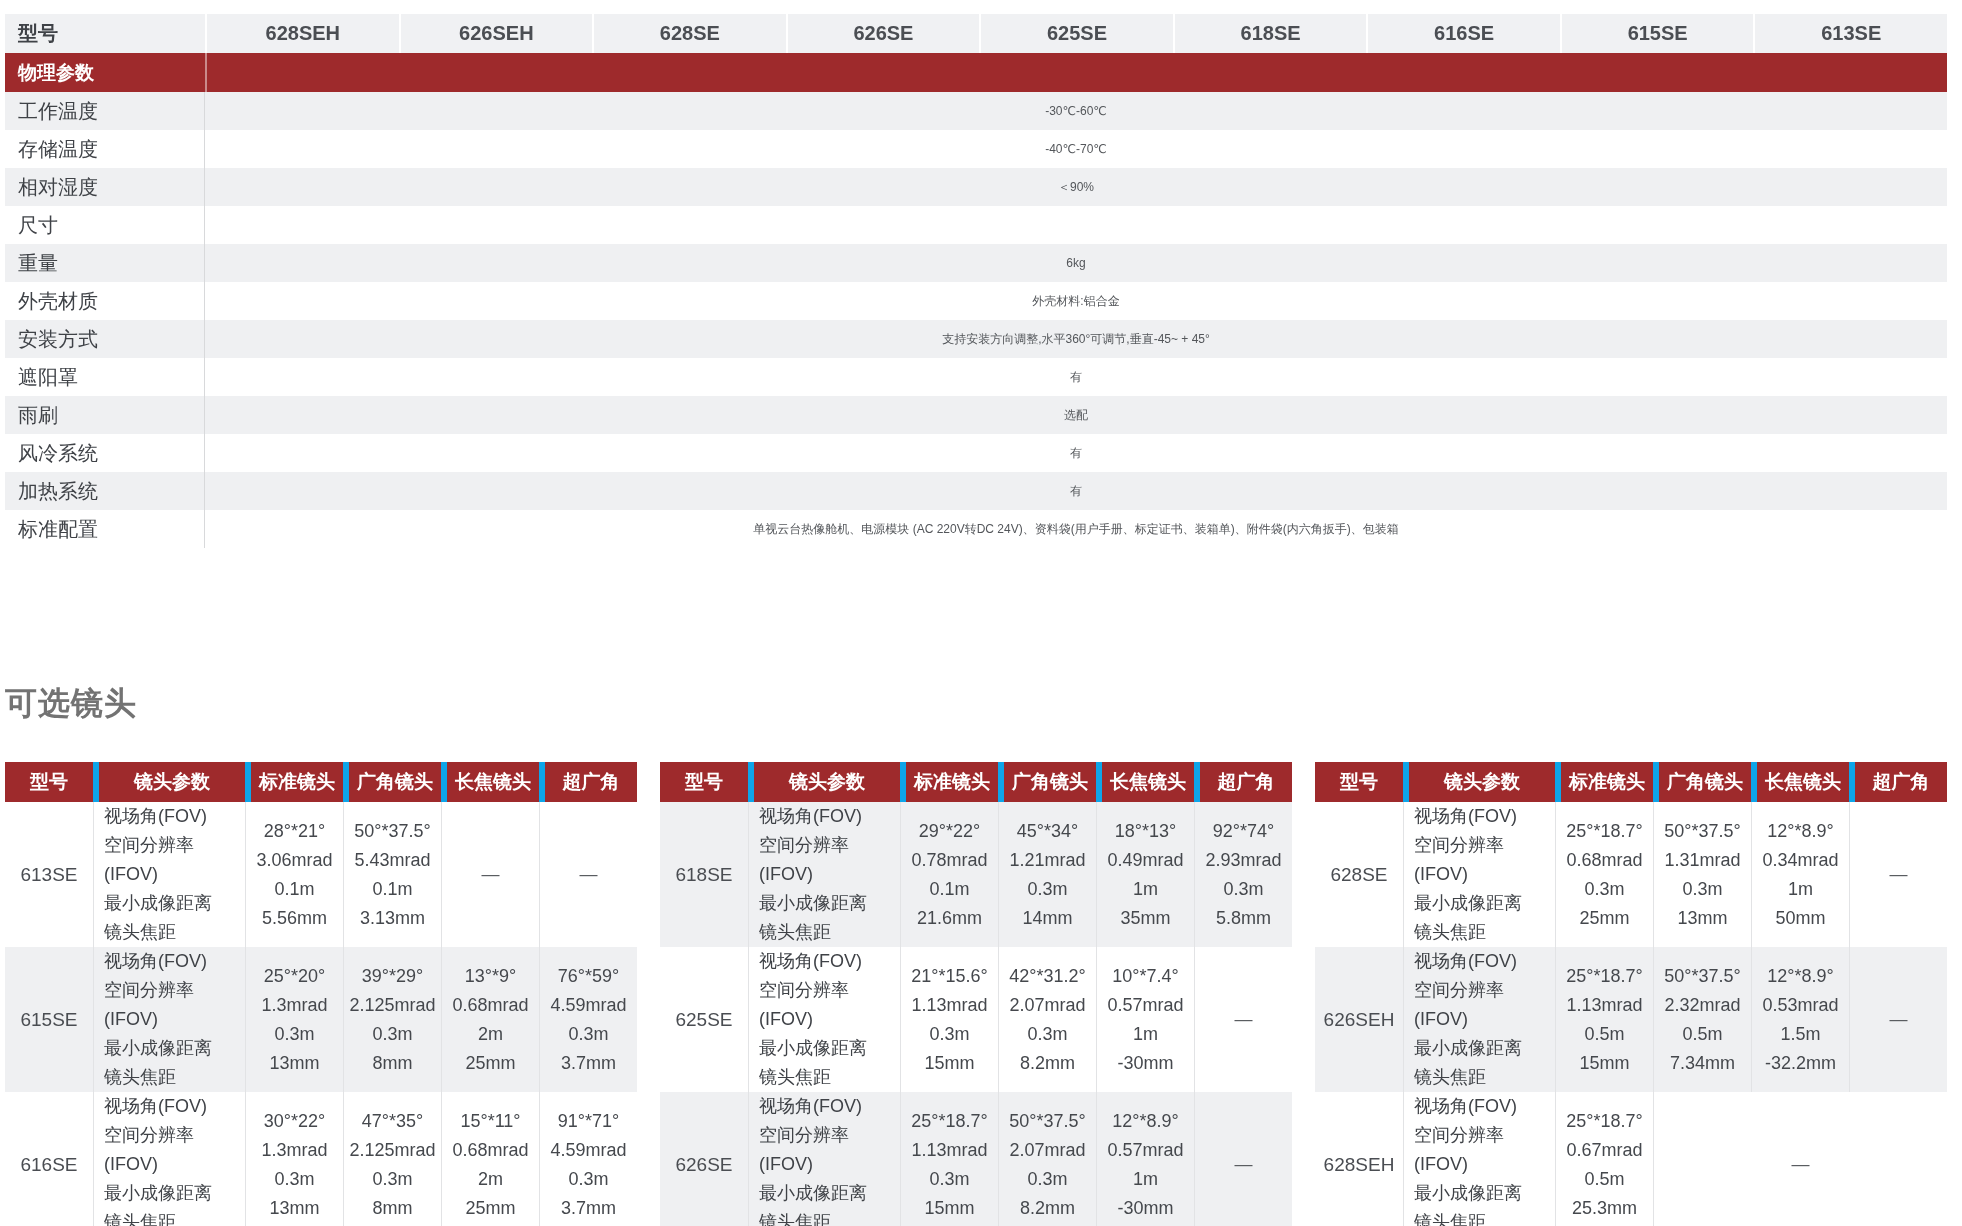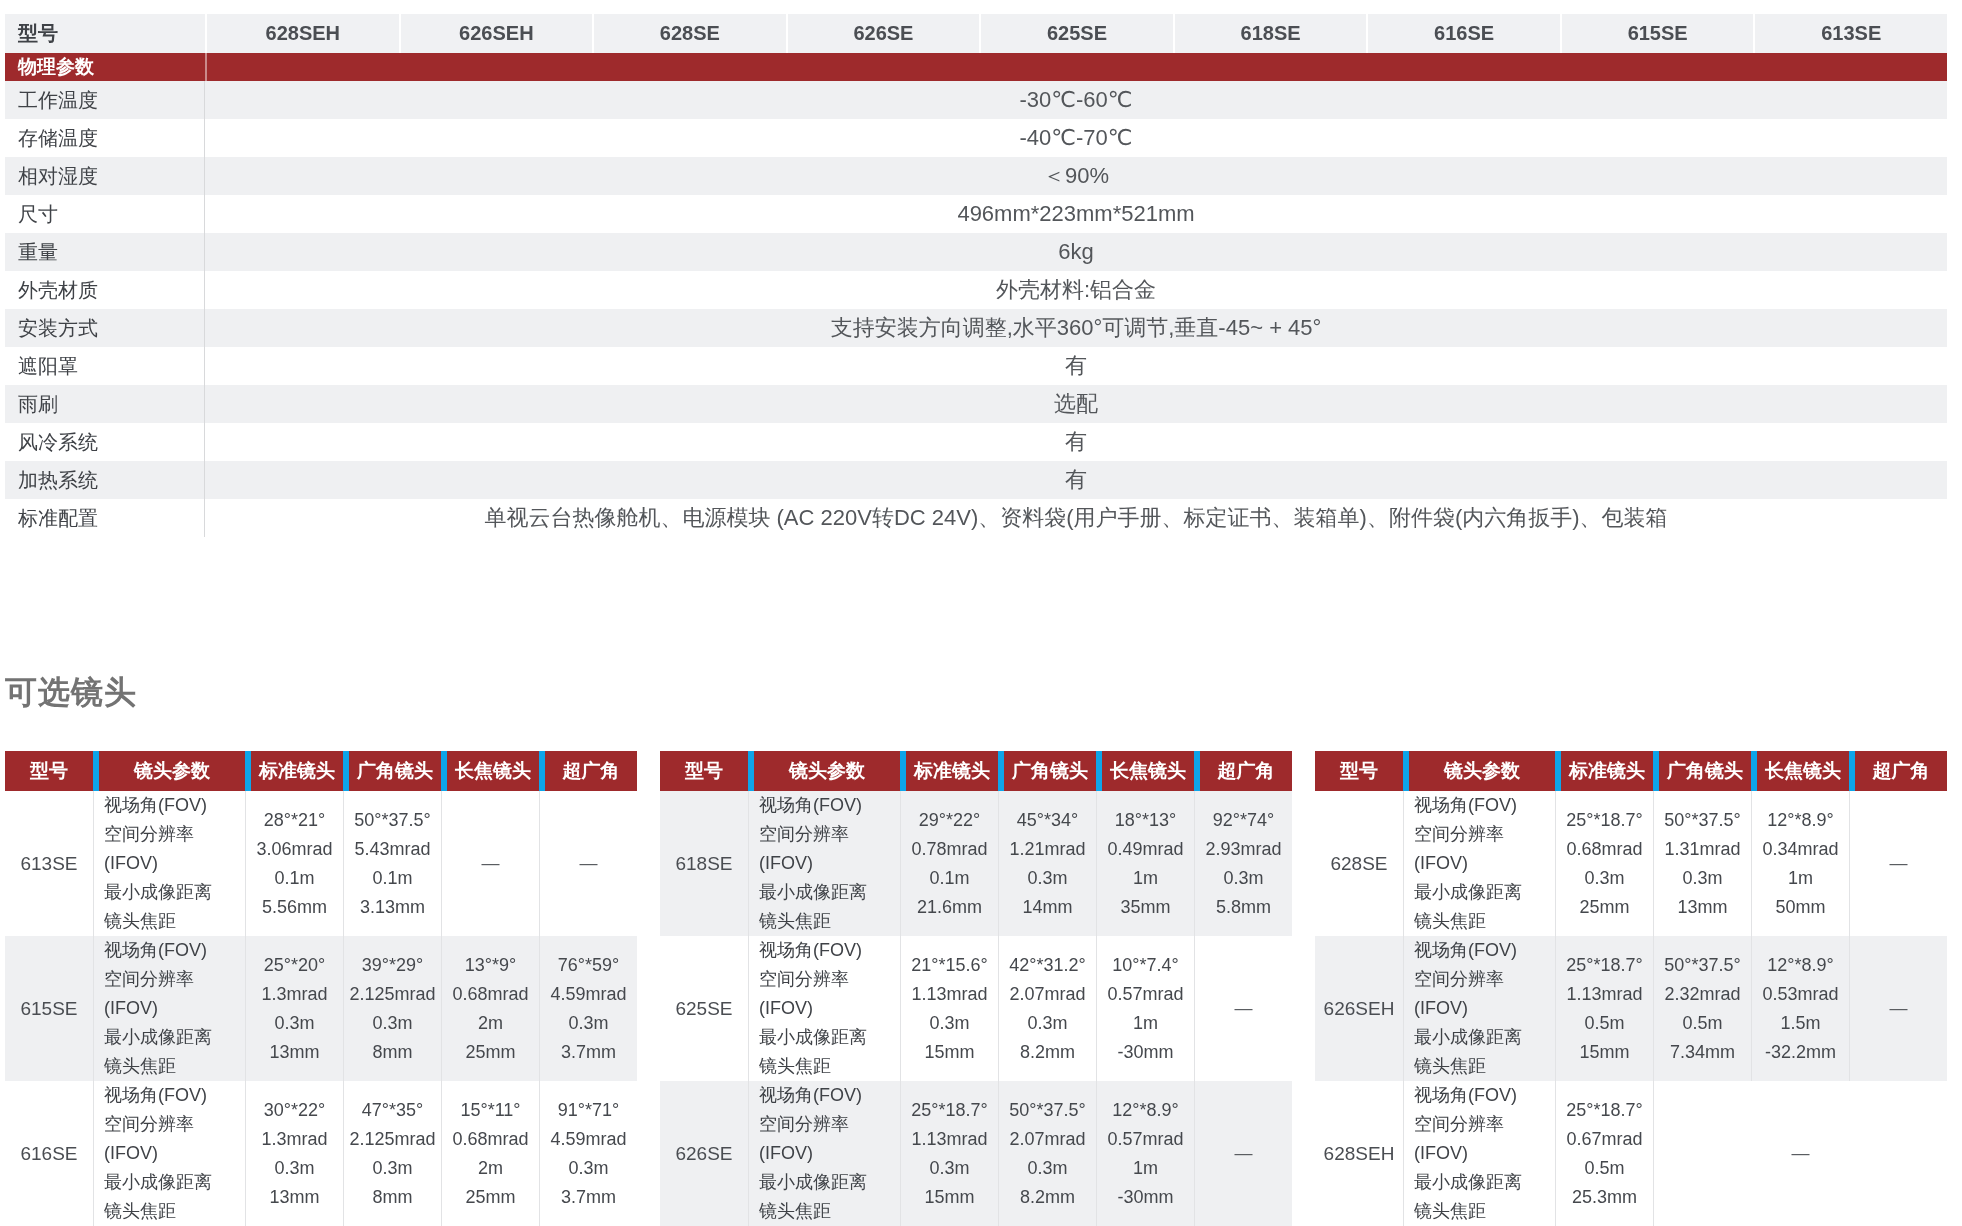--- a/index.html
+++ b/index.html
@@ -16,27 +16,27 @@
     font-family:"Liberation Sans","DejaVu Sans",sans-serif;
     color:var(--text);
   }
   .page{padding:14px 5px 0 5px;width:1952px;box-sizing:border-box;}
 
   
   .spec-table{width:100%;}
   .spec-header{display:grid;grid-template-columns:200px repeat(9,1fr);height:39px;background:var(--head-gray);}
   .spec-header .hcell{display:flex;align-items:center;justify-content:center;font-weight:bold;font-size:20px;color:#4b4e53;border-left:2px solid #fff;}
   .spec-header .hcell.first{justify-content:flex-start;padding-left:13px;border-left:none;color:var(--text-dark);}
-  .section-band{display:grid;grid-template-columns:200px 1fr;height:28px;background:var(--accent);}
+  .section-band{display:grid;grid-template-columns:200px 1fr;height:39px;background:var(--accent);}
   .section-band .band-label{display:flex;align-items:center;padding-left:13px;color:#fff;font-weight:bold;font-size:19px;}
   .section-band .band-rest{border-left:2px solid rgba(255,255,255,.45);}
   .spec-row{display:grid;grid-template-columns:200px 1fr;height:38px;background:#fff;}
   .spec-row.alt{background:var(--row-alt);}
   .spec-row .rlabel{display:flex;align-items:center;padding-left:13px;font-size:20px;color:var(--text-dark);border-right:1px solid var(--border);}
-  .spec-row .rvalue{display:flex;align-items:center;justify-content:center;font-size:22px;color:#53565a;}
+  .spec-row .rvalue{display:flex;align-items:center;justify-content:center;font-size:12px;color:#53565a;}
 
   
   .lens-title{margin:130px 0 0 0;font-size:32px;line-height:50px;font-weight:800;color:#737373;letter-spacing:1px;}
   .lens-wrap{display:flex;justify-content:space-between;margin-top:34px;}
   .lens-table{width:632px;border-bottom:1px solid #dcdddf;}
   .lens-head{display:grid;grid-template-columns:88px 152px repeat(4,1fr);height:40px;background:var(--accent);}
   .lens-head .hcell{display:flex;align-items:center;justify-content:center;color:#fff;font-weight:bold;font-size:19px;border-left:6px solid #0ea5e9;}
   .lens-head .hcell.first{border-left:none;}
   .lens-row{display:grid;grid-template-columns:88px 152px repeat(4,1fr);min-height:125px;background:#fff;}
   .lens-row.shaded{background:var(--row-alt);}
@@ -77,21 +77,20 @@
         <div class="spec-row">
           <div class="rlabel">存储温度</div>
           <div class="rvalue">-40℃-70℃</div>
         </div>
         <div class="spec-row alt">
           <div class="rlabel">相对湿度</div>
           <div class="rvalue">＜90%</div>
         </div>
         <div class="spec-row">
           <div class="rlabel">尺寸</div>
-          <div class="rvalue">496mm*223mm*521mm</div>
         </div>
         <div class="spec-row alt">
           <div class="rlabel">重量</div>
           <div class="rvalue">6kg</div>
         </div>
         <div class="spec-row">
           <div class="rlabel">外壳材质</div>
           <div class="rvalue">外壳材料:铝合金</div>
         </div>
         <div class="spec-row alt">

